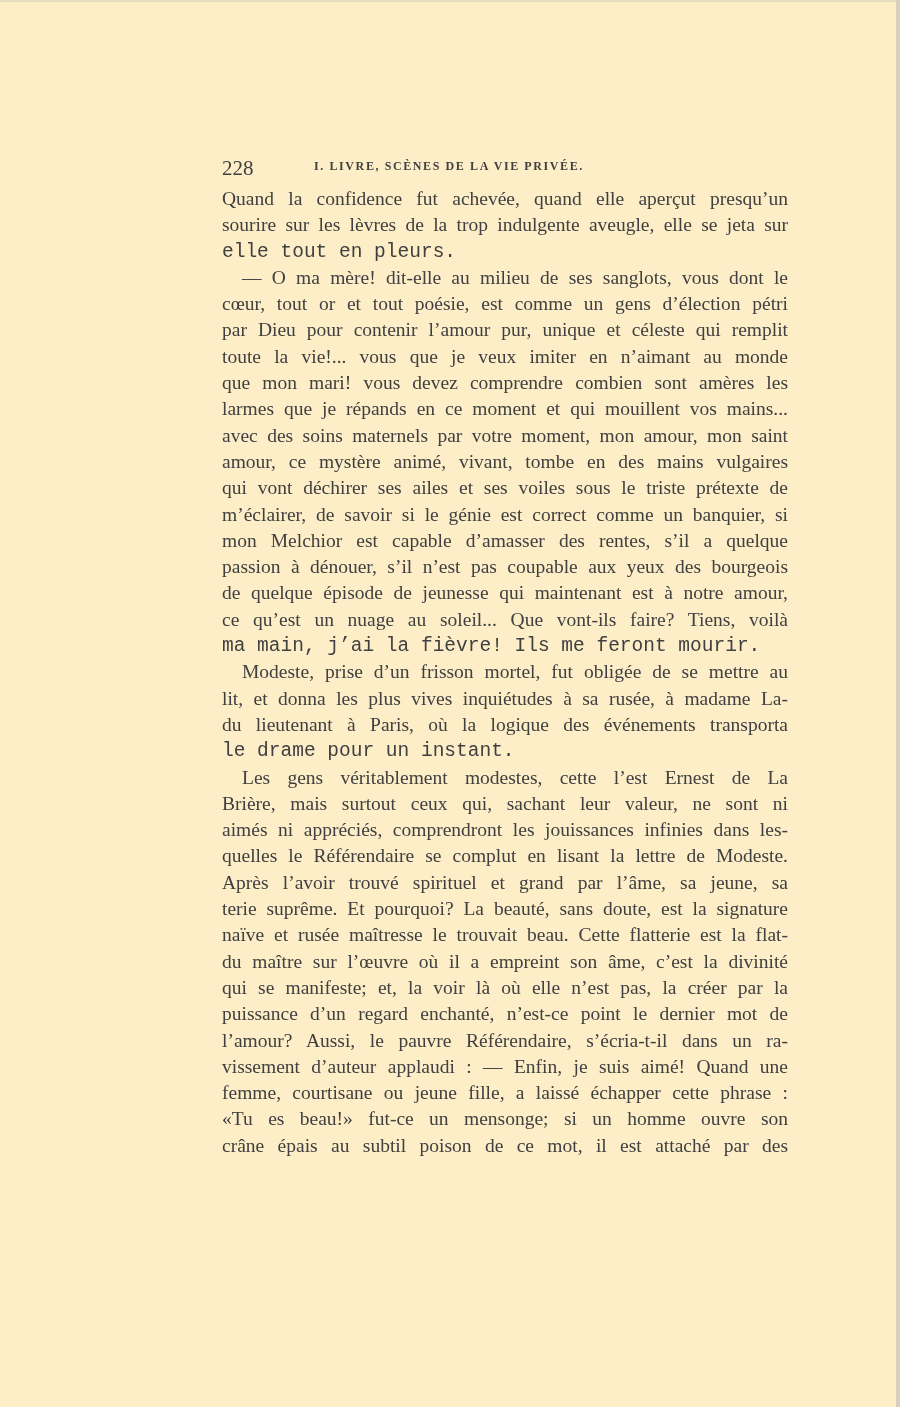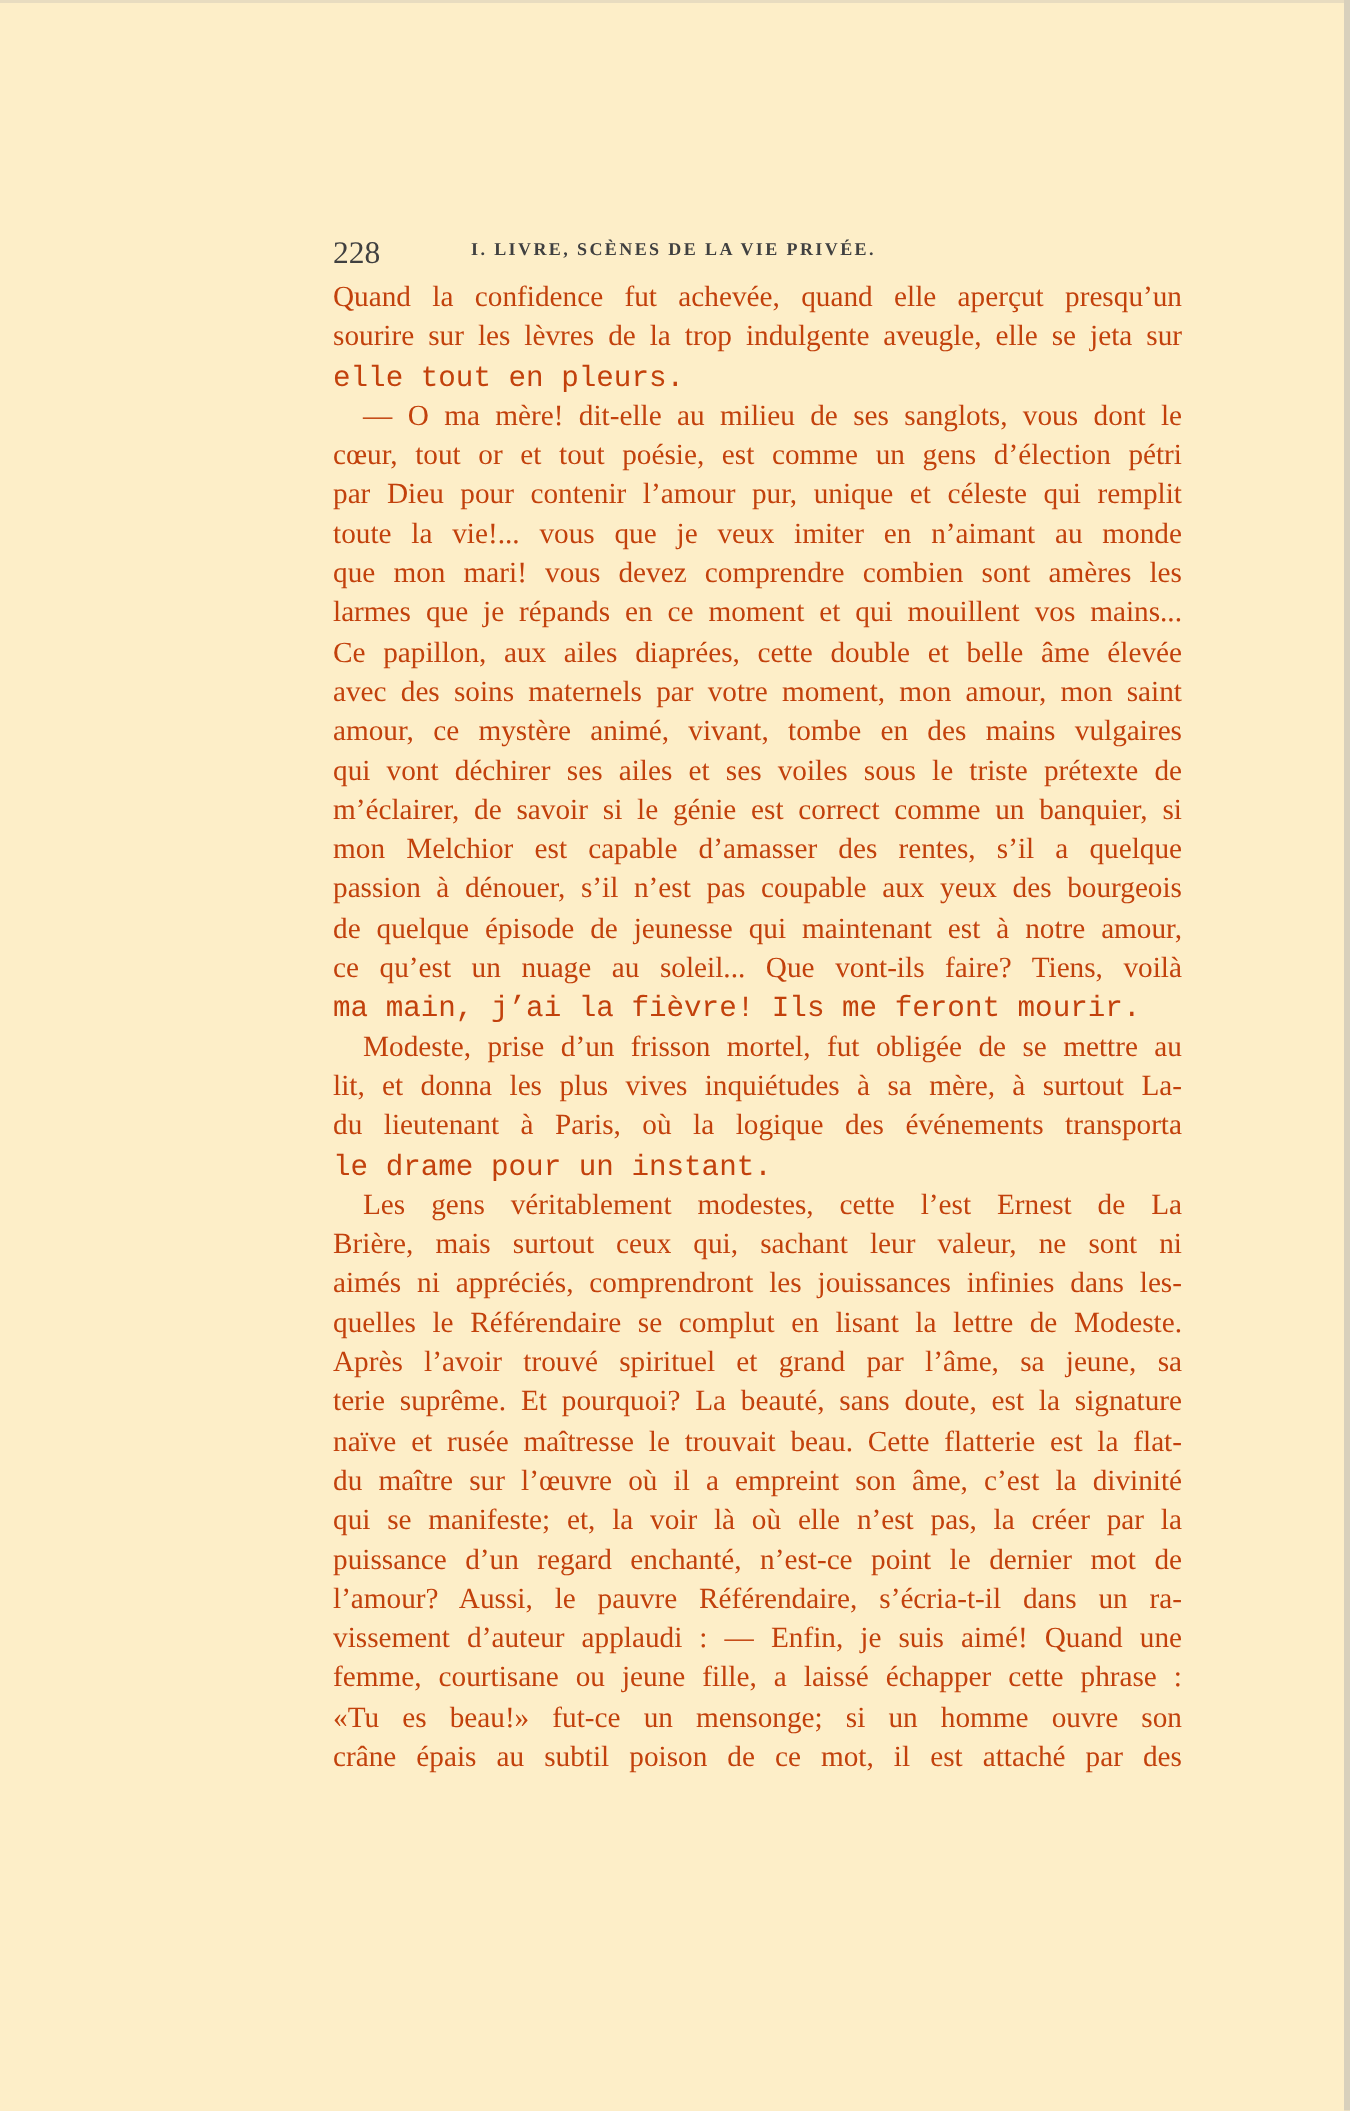--- a/index.html
+++ b/index.html
@@ -28,21 +28,21 @@
       position: absolute; left: 92px; top: 3px;
       font-size: 12px; font-weight: bold; letter-spacing: 1.6px;
       font-variant: small-caps;
       text-transform: uppercase;
     }
     .body-text {
       position: absolute; left: 222px; top: 186px; width: 566px;
       font-family: "Liberation Serif", serif;
       font-size: 19.5px;
       line-height: 26.3px;
-      color: #c2410c;
+      color: #404040;
     }
     .line {
       display: block;
       white-space: nowrap;
       text-align: justify;
       text-align-last: justify;
       height: 26.3px;
       overflow: visible;
     }
     .line.last { text-align-last: left; font-family: Liberation Mono, monospace; }
@@ -62,34 +62,33 @@
         <span class="line">sourire sur les lèvres de la trop indulgente aveugle, elle se jeta sur</span>
         <span class="line last">elle tout en pleurs.</span>
       </div>
       <div>
         <span class="line indent">— O ma mère! dit-elle au milieu de ses sanglots, vous dont le</span>
         <span class="line">cœur, tout or et tout poésie, est comme un gens d’élection pétri</span>
         <span class="line">par Dieu pour contenir l’amour pur, unique et céleste qui remplit</span>
         <span class="line">toute la vie!... vous que je veux imiter en n’aimant au monde</span>
         <span class="line">que mon mari! vous devez comprendre combien sont amères les</span>
         <span class="line">larmes que je répands en ce moment et qui mouillent vos mains...</span>
-        <span class="line">Ce papillon, aux ailes diaprées, cette double et belle âme élevée</span>
         <span class="line">avec des soins maternels par votre moment, mon amour, mon saint</span>
         <span class="line">amour, ce mystère animé, vivant, tombe en des mains vulgaires</span>
         <span class="line">qui vont déchirer ses ailes et ses voiles sous le triste prétexte de</span>
         <span class="line">m’éclairer, de savoir si le génie est correct comme un banquier, si</span>
         <span class="line">mon Melchior est capable d’amasser des rentes, s’il a quelque</span>
         <span class="line">passion à dénouer, s’il n’est pas coupable aux yeux des bourgeois</span>
         <span class="line">de quelque épisode de jeunesse qui maintenant est à notre amour,</span>
         <span class="line">ce qu’est un nuage au soleil... Que vont-ils faire? Tiens, voilà</span>
         <span class="line last">ma main, j’ai la fièvre! Ils me feront mourir.</span>
       </div>
       <div>
         <span class="line indent">Modeste, prise d’un frisson mortel, fut obligée de se mettre au</span>
-        <span class="line">lit, et donna les plus vives inquiétudes à sa mère, à surtout La-</span>
+        <span class="line">lit, et donna les plus vives inquiétudes à sa rusée, à madame La-</span>
         <span class="line">du lieutenant à Paris, où la logique des événements transporta</span>
         <span class="line last">le drame pour un instant.</span>
       </div>
       <div>
         <span class="line indent">Les gens véritablement modestes, cette l’est Ernest de La</span>
         <span class="line">Brière, mais surtout ceux qui, sachant leur valeur, ne sont ni</span>
         <span class="line">aimés ni appréciés, comprendront les jouissances infinies dans les-</span>
         <span class="line">quelles le Référendaire se complut en lisant la lettre de Modeste.</span>
         <span class="line">Après l’avoir trouvé spirituel et grand par l’âme, sa jeune, sa</span>
         <span class="line">terie suprême. Et pourquoi? La beauté, sans doute, est la signature</span>

